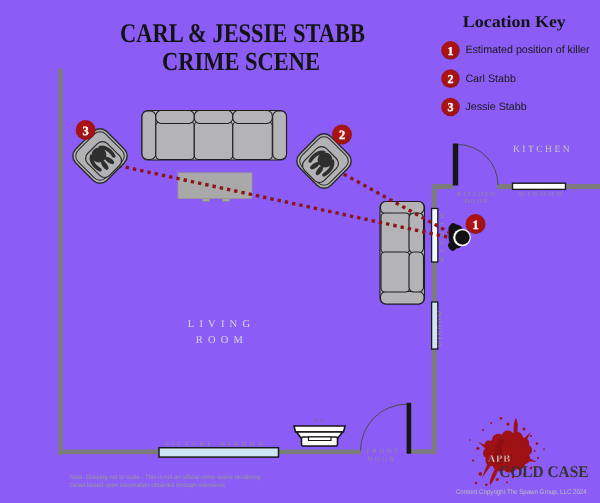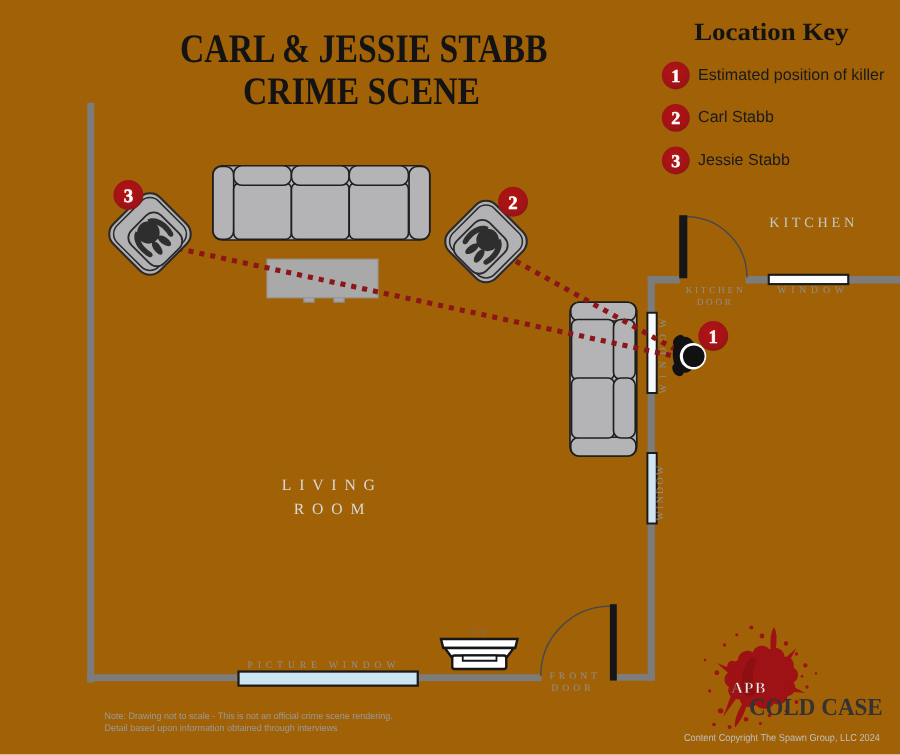--- a/index.html
+++ b/index.html
@@ -1,16 +1,16 @@
 <!DOCTYPE html>
 <html><head>
 <meta charset="utf-8">
 <style>
   html,body{margin:0;padding:0;background:#ffffff;}
-  .page{position:relative;width:600px;height:503px;background:#a16207;overflow:hidden;
+  .page{position:relative;width:600px;height:503px;background:#8b5cf6;overflow:hidden;
         font-family:"Liberation Sans", sans-serif;}
   svg{position:absolute;left:0;top:0;}
   text{white-space:pre;}
 </style>
 </head>
 <body>
 <div class="page">
 <svg width="600" height="503" viewBox="0 0 600 503" xmlns="http://www.w3.org/2000/svg" text-rendering="geometricPrecision">
 <defs>
   <radialGradient id="badge" cx="45%" cy="40%" r="65%">

